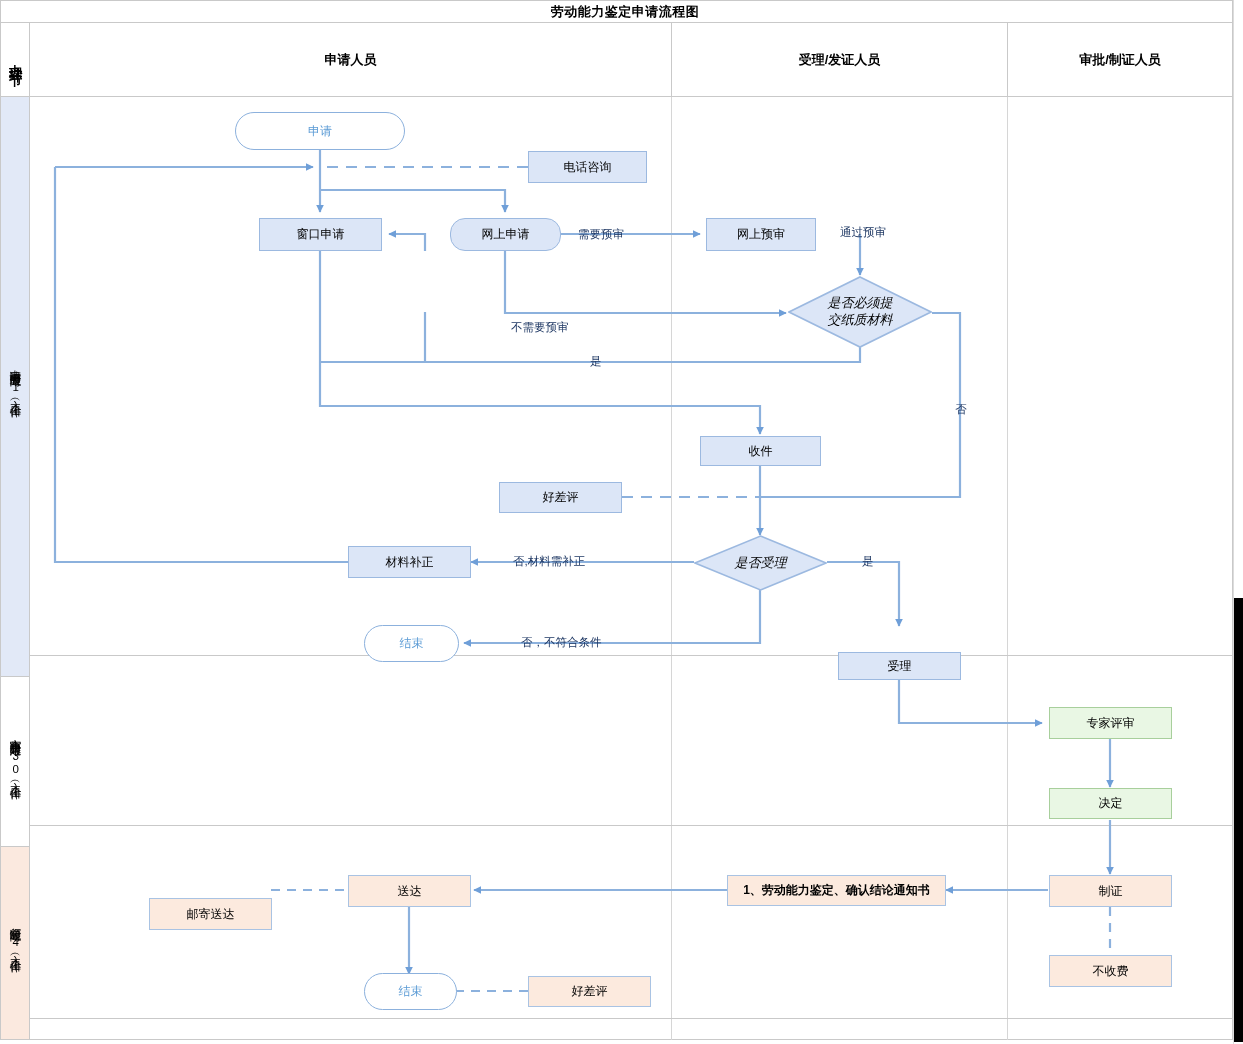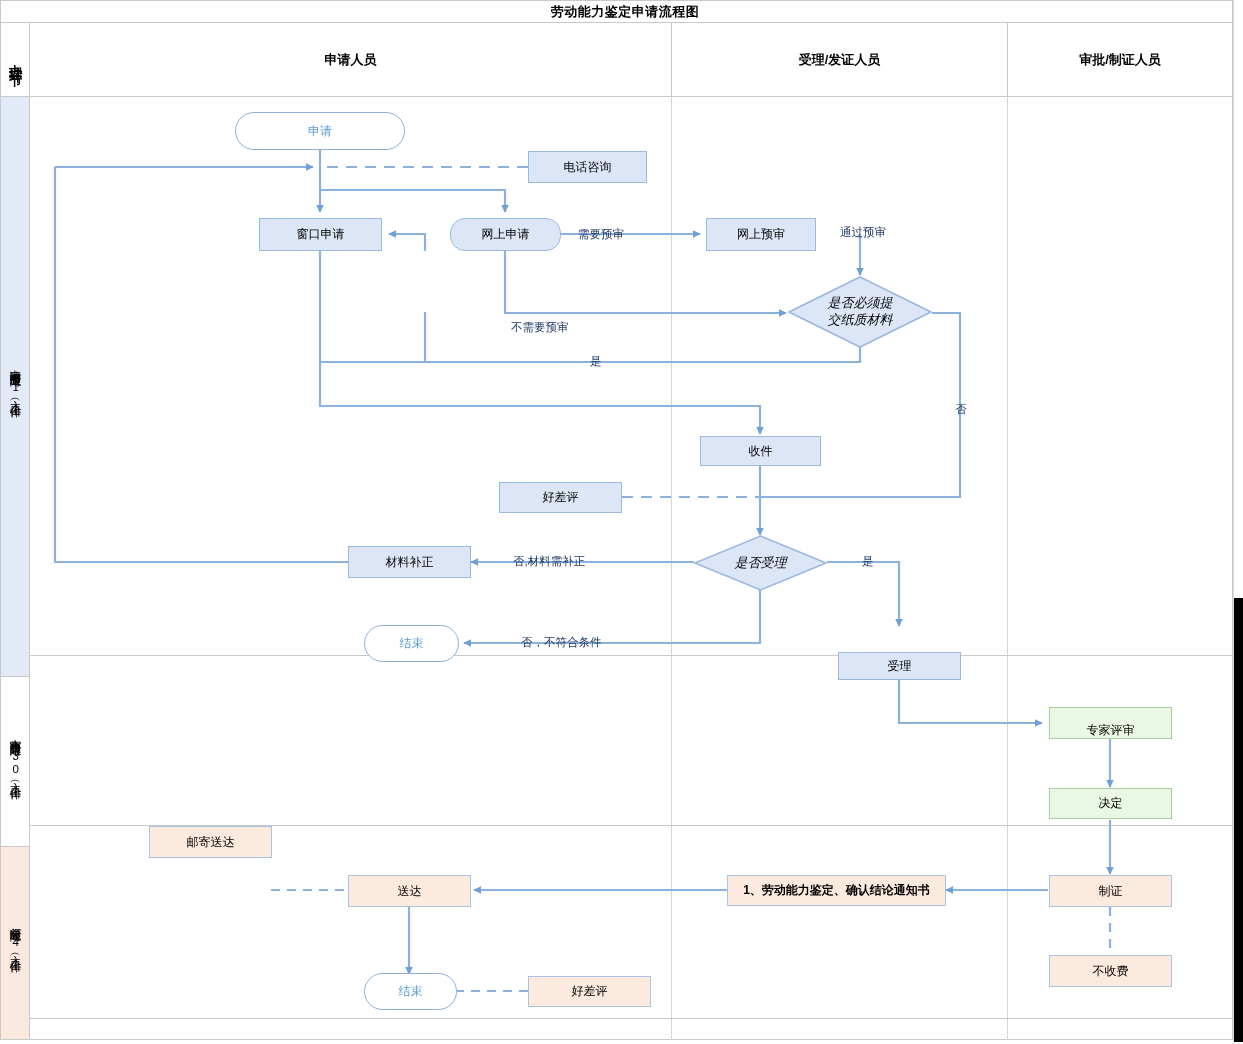--- a/index.html
+++ b/index.html
@@ -208,21 +208,21 @@
   </div>
 
   <div class="node n-oval" style="left:364px;top:625px;width:95px;height:37px;">
     <span>结束</span>
   </div>
 
   <div class="node n-blue" style="left:838px;top:628px;width:123px;height:28px;margin-top:24px;">
     <span>受理</span>
   </div>
 
-  <div class="node n-green" style="left:1049px;top:707px;width:123px;height:32px;align-items:flex-end;">
+  <div class="node n-green" style="left:1049px;top:707px;width:123px;height:32px;">
     <span>专家评审</span>
   </div>
 
   <div class="node n-green" style="left:1049px;top:788px;width:123px;height:31px;">
     <span>决定</span>
   </div>
 
   <div class="node n-peach" style="left:1049px;top:875px;width:123px;height:32px;">
     <span>制证</span>
   </div>
@@ -232,21 +232,21 @@
   </div>
 
   <div class="node n-peach" style="left:727px;top:875px;width:219px;height:31px;font-weight:bold;">
     <span>1、劳动能力鉴定、确认结论通知书</span>
   </div>
 
   <div class="node n-peach" style="left:348px;top:875px;width:123px;height:32px;">
     <span>送达</span>
   </div>
 
-  <div class="node n-peach" style="left:149px;top:826px;width:123px;height:32px;">
+  <div class="node n-peach" style="left:149px;top:898px;width:123px;height:32px;">
     <span>邮寄送达</span>
   </div>
 
   <div class="node n-oval" style="left:364px;top:973px;width:93px;height:37px;">
     <span>结束</span>
   </div>
 
   <div class="node n-peach" style="left:528px;top:976px;width:123px;height:31px;">
     <span>好差评</span>
   </div>

